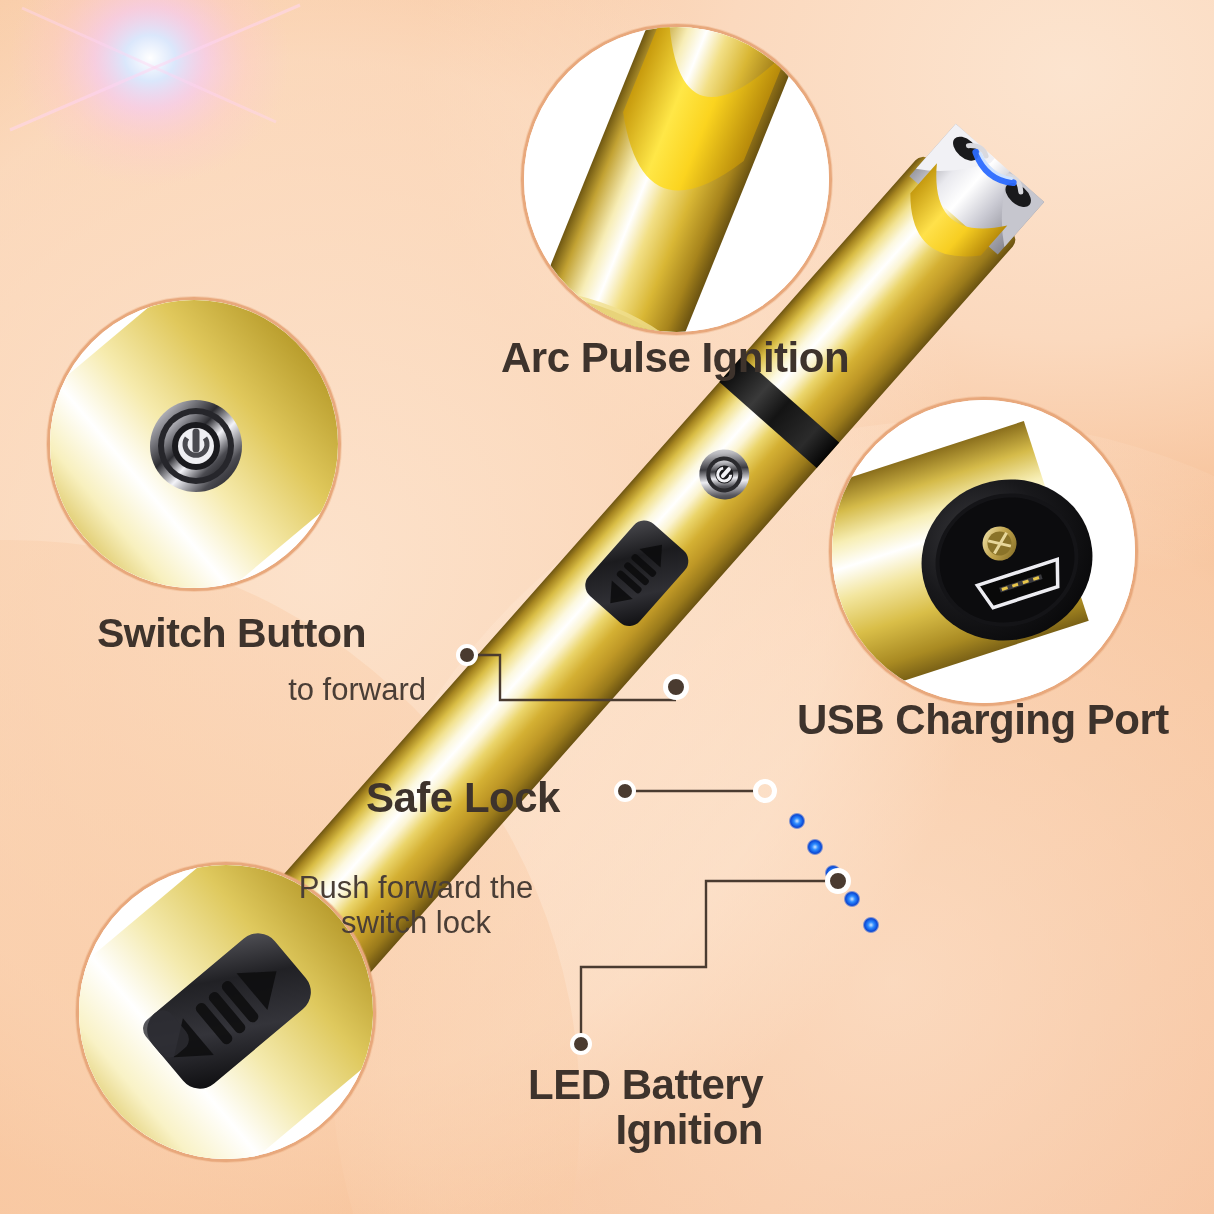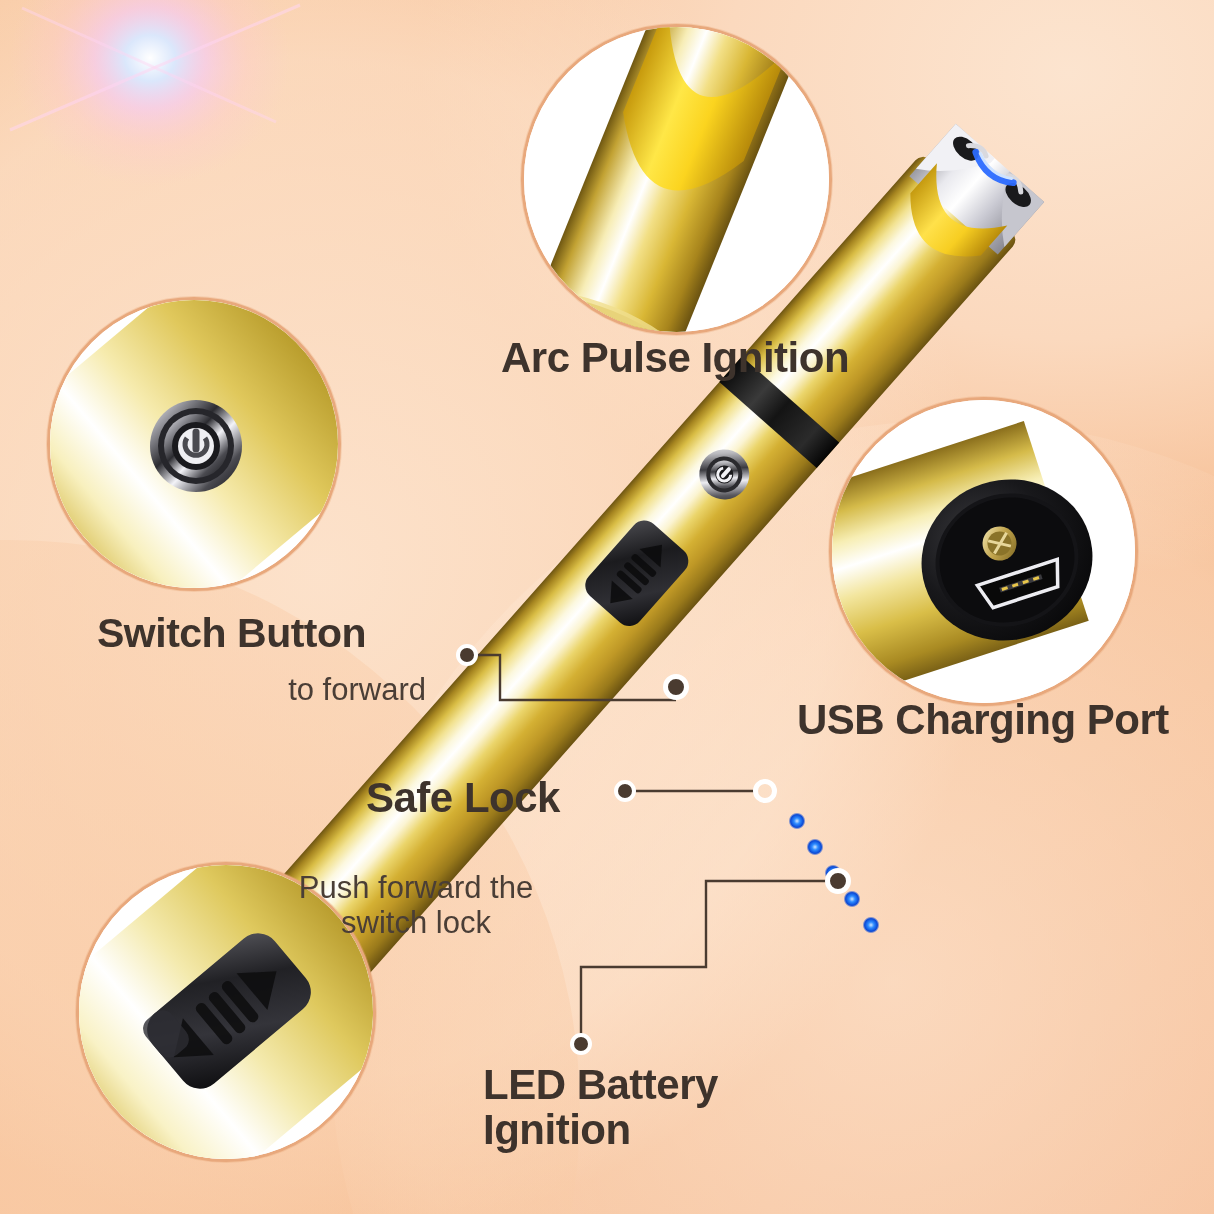--- a/index.html
+++ b/index.html
@@ -410,18 +410,18 @@
   </div>
 
   <div class="head" style="left:797px;top:698px;font-size:42px;">USB Charging Port</div>
 
   <div class="head" style="left:366px;top:776px;font-size:42px;">Safe Lock</div>
   <div class="sub" style="left:246px;top:834px;width:340px;text-align:center;margin-top:36px;">
     <div>Push forward the</div>
     <div>switch lock</div>
   </div>
 
-  <div class="head" style="left:483px;top:1063px;font-size:42px;text-align:left;width:300px;">
+  <div class="head" style="left:463px;top:1063px;font-size:42px;text-align:right;width:300px;">
     <div>LED Battery</div>
     <div>Ignition</div>
   </div>
 
 </div>
 
 </body></html>

